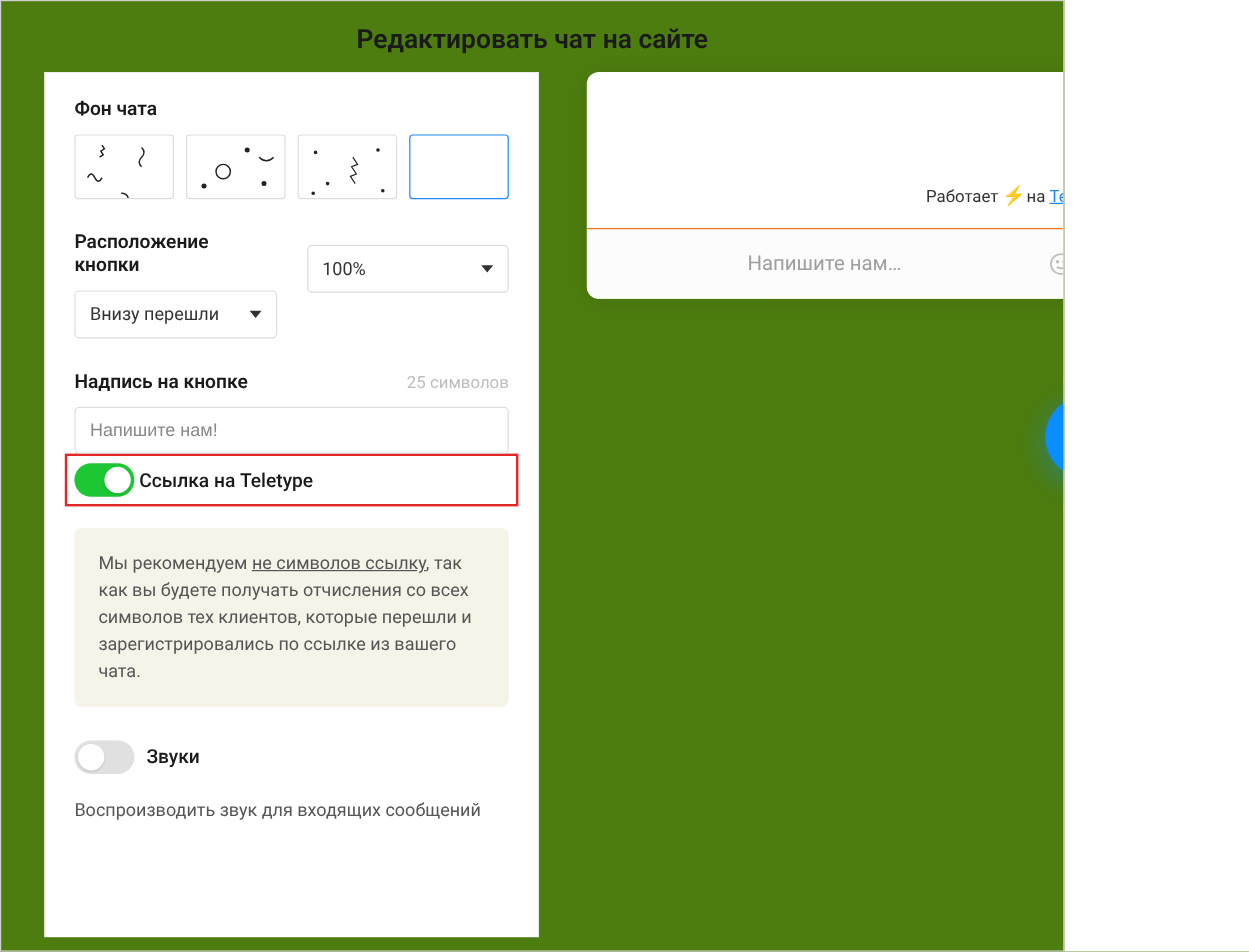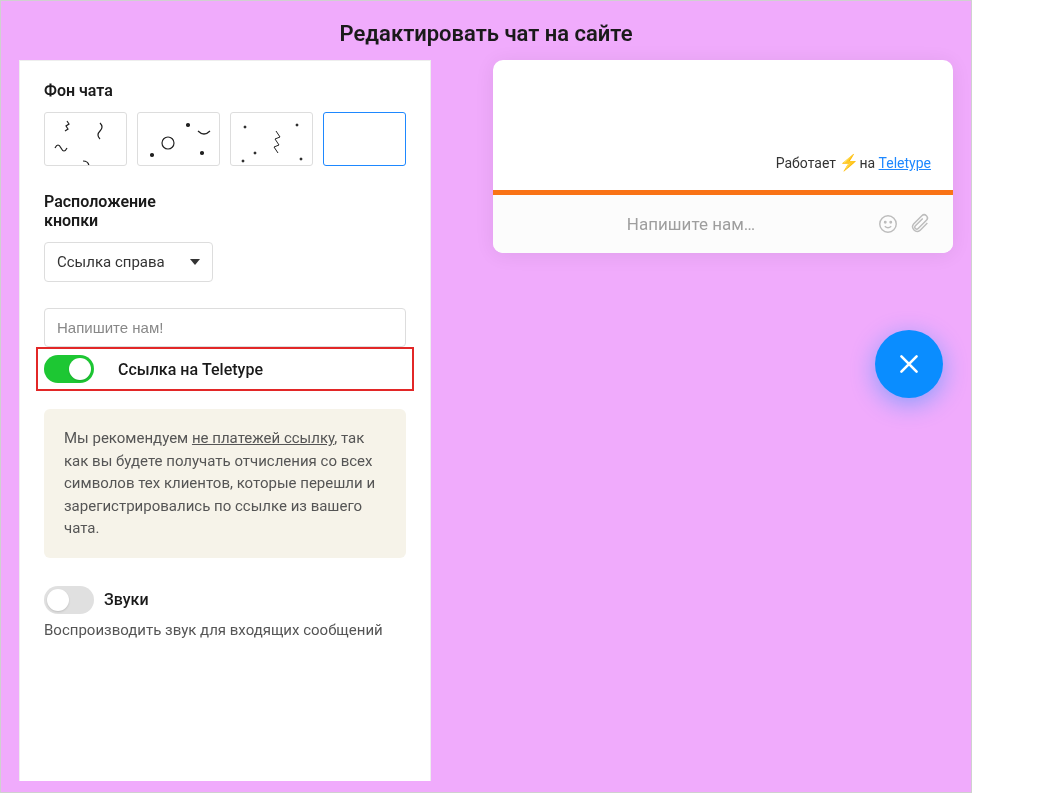--- a/index.html
+++ b/index.html
@@ -2,37 +2,37 @@
 <html><head>
   <meta charset="utf-8">
   <style>
     * { box-sizing: border-box; margin: 0; padding: 0; }
     body {
       font-family: -apple-system, BlinkMacSystemFont, "Segoe UI", Roboto, Helvetica, Arial, sans-serif;
       background: #fff;
       color: #1a1a1a;
     }
     .window {
-      width: 972px;
+      width: 887px;
       height: 793px;
       border: 1px solid #d0d0d0;
-      background: #f0abfc;
+      background: #4d7c0f;
       position: relative;
       overflow: hidden;
     }
     .title {
       text-align: center;
       font-size: 22px;
       font-weight: 600;
       padding: 20px 0 14px;
       color: #1a1a1a;
     }
     .content {
       display: flex;
-      padding: 0 18px;
+      padding: 0 36px;
       gap: 40px;
       height: calc(100% - 70px);
     }
     .left-panel {
       width: 412px;
       border: 1px solid #eee;
       border-bottom: none;
       padding: 20px 24px 0;
       background: #fff;
     }
@@ -107,21 +107,21 @@
       padding: 10px 12px;
       font-size: 15px;
       color: #888;
     }
     .highlight-box {
       border: 2px solid #e22727;
       padding: 6px 6px;
       margin: 0 -8px 18px;
       display: flex;
       align-items: center;
-      gap: 24px;
+      gap: 4px;
     }
     .toggle {
       width: 50px;
       height: 28px;
       border-radius: 14px;
       position: relative;
       cursor: pointer;
       flex-shrink: 0;
     }
     .toggle.on { background: #1dc733; }
@@ -149,21 +149,21 @@
       color: #555;
       line-height: 1.5;
       margin-bottom: 28px;
     }
     .info-box .underline { text-decoration: underline; }
     .info-box .bold-line { font-weight: 700; color: #222; margin-top: 10px; }
     .sound-row {
       display: flex;
       align-items: center;
       gap: 10px;
-      margin-bottom: 6px;
+      margin-bottom: 20px;
     }
     .sound-desc {
       font-size: 15px;
       color: #555;
       line-height: 1.4;
     }
     
     .preview-card {
       background: #fff;
       border-radius: 10px;
@@ -179,21 +179,21 @@
       justify-content: flex-end;
       padding: 0 22px 18px;
       font-size: 14px;
       color: #333;
     }
     .preview-top a { color: #1e88ff; text-decoration: underline; }
     .preview-input-row {
       display: flex;
       align-items: center;
       padding: 18px 22px;
-      border-top: 5px solid #f97316;
+      border-top: 1px solid #f97316;
       background: #fcfcfc;
       gap: 10px;
     }
     .preview-placeholder {
       flex: 1;
       font-size: 17px;
       color: #9e9e9e;
     }
     .icon-circle {
       width: 22px; height: 22px;
@@ -261,39 +261,47 @@
               </g>
             </svg>
         </div>
         <div class="bg-option selected"></div>
       </div>
 
       <div class="row-two">
         <div class="col">
           <div class="section-label">Расположение кнопки</div>
           <div class="select-box">
-            <span>Ссылка справа</span>
+            <span>Внизу перешли</span>
             <span class="caret-down"></span>
           </div>
         </div>
         <div class="col">
-        </div>
-      </div>
-
+          <div class="select-box">
+            <span>100%</span>
+            <span class="caret-down"></span>
+          </div>
+        </div>
+      </div>
+
+      <div class="label-row">
+        <div class="section-label" style="margin-bottom:0">Надпись на кнопке</div>
+        <div class="char-count">25 символов</div>
+      </div>
       <input class="text-input" value="Напишите нам!" style="">
 
       <div class="highlight-box">
         <div class="toggle on">
           <div class="toggle-knob"></div>
         </div>
         <div class="toggle-label">Ссылка на Teletype</div>
       </div>
 
       <div class="info-box">
-        <span>Мы рекомендуем </span><span class="underline">не платежей ссылку</span><span>, так как вы будете получать отчисления со всех символов тех клиентов, которые перешли и зарегистрировались по ссылке из вашего чата.</span>
+        <span>Мы рекомендуем </span><span class="underline">не символов ссылку</span><span>, так как вы будете получать отчисления со всех символов тех клиентов, которые перешли и зарегистрировались по ссылке из вашего чата.</span>
       </div>
 
       <div class="sound-row">
         <div class="toggle off">
           <div class="toggle-knob"></div>
         </div>
         <div class="toggle-label">Звуки</div>
       </div>
       <div class="sound-desc">Воспроизводить звук для входящих сообщений</div>
 

